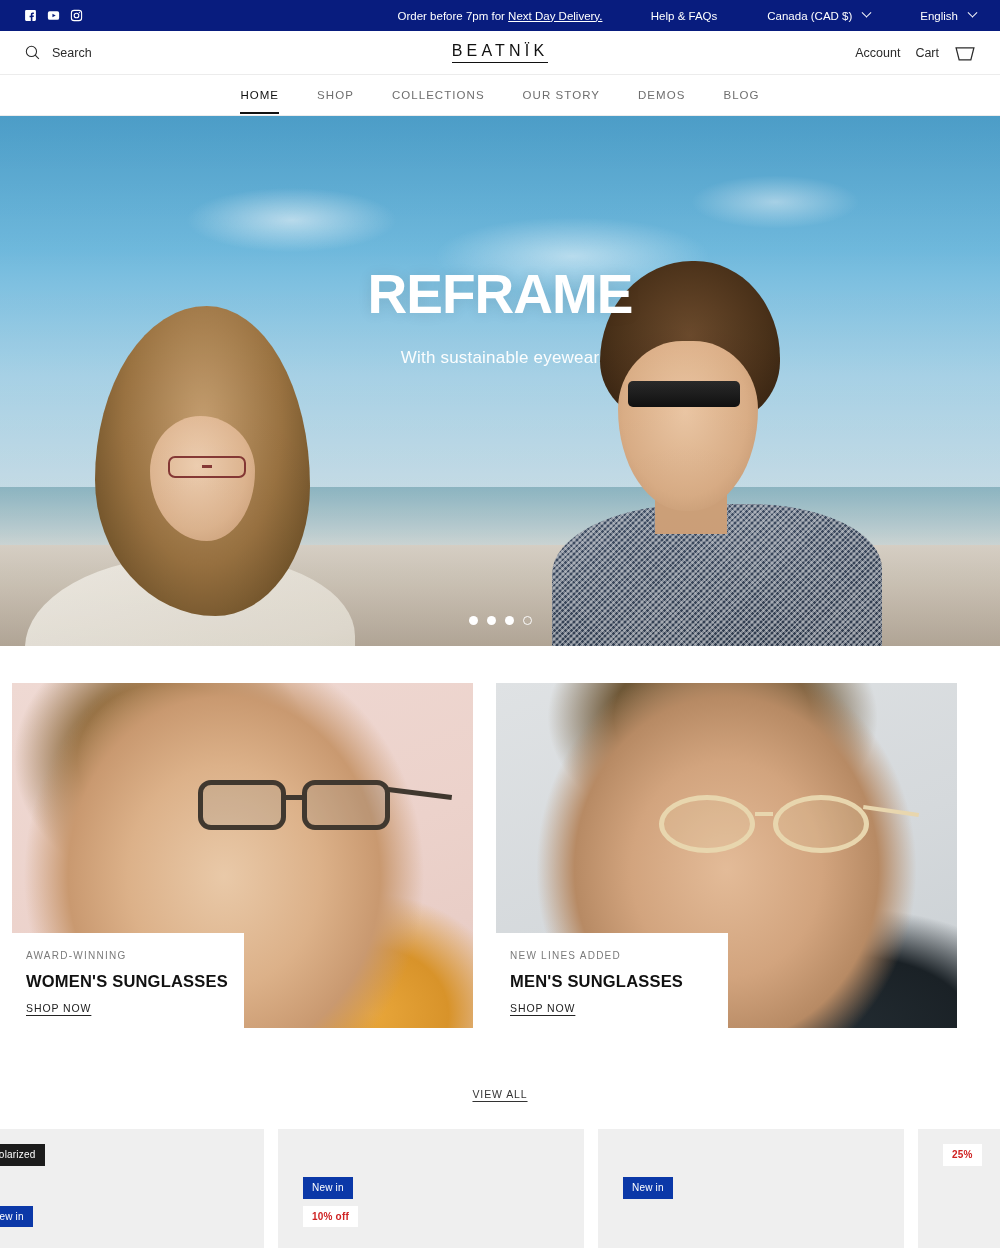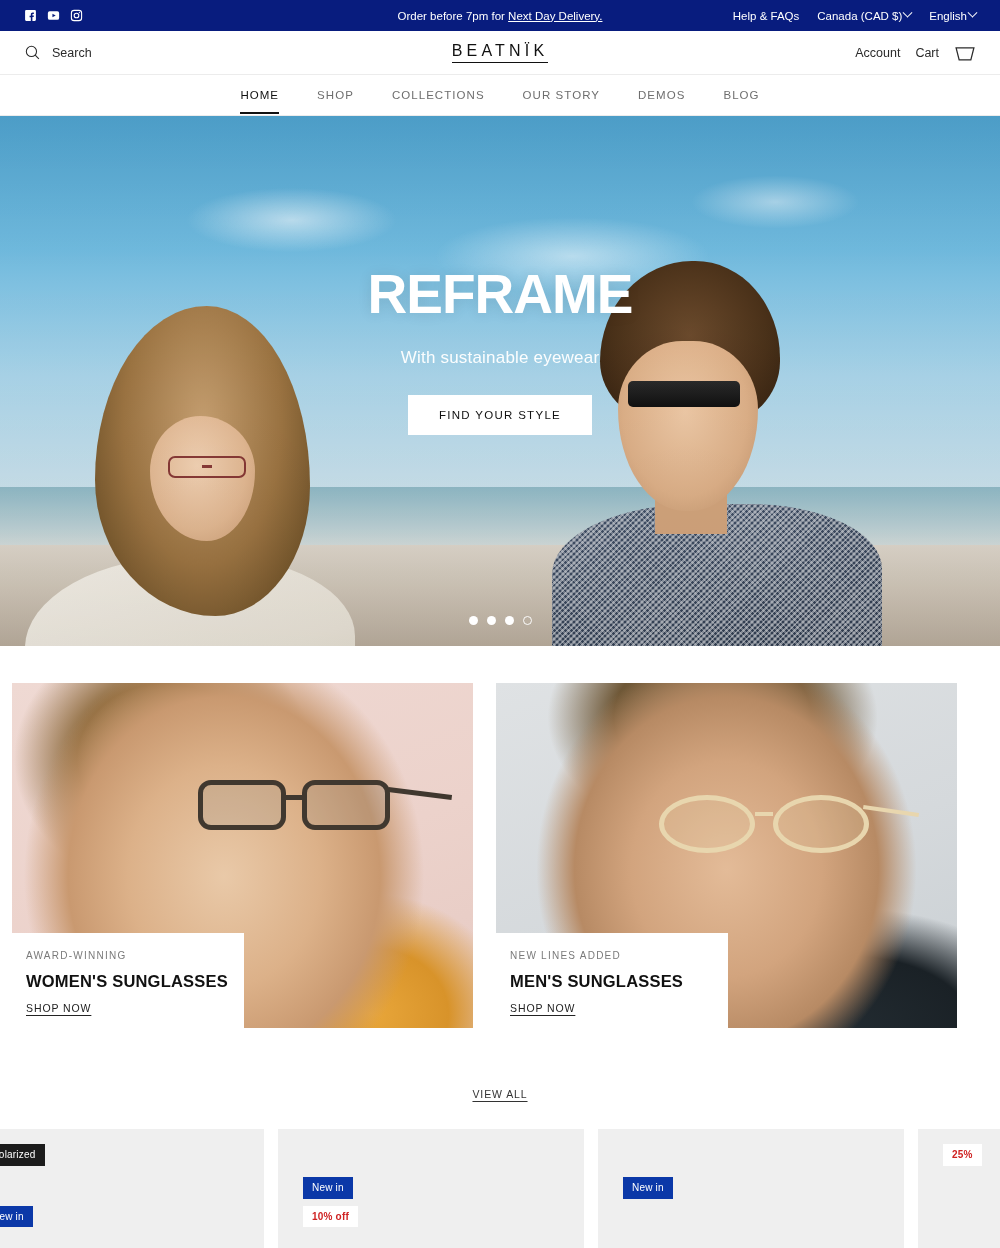--- a/index.html
+++ b/index.html
@@ -36,21 +36,21 @@
     pointer-events:none;
   }
   .announce-center span { pointer-events:auto; }
   .announce-link { text-decoration:underline; color:#fff; }
   .announce-right {
     margin-left:auto;
     display:flex; align-items:center; gap:18px;
     font-size:11.5px;
     position:relative; z-index:2;
   }
-  .sel { display:flex; align-items:center; gap:2px; cursor:pointer; }
+  .sel { display:flex; align-items:center; gap:11px; cursor:pointer;margin-left:32px; }
   .caret {
     display:inline-block; width:7px; height:7px;
     border-right:1.2px solid #fff; border-bottom:1.2px solid #fff;
     transform:rotate(45deg) translate(-2px,-2px);
   }
 
   
   .header {
     height:44px;
     display:flex; align-items:center;
@@ -456,21 +456,20 @@
     <div class="fig-m-sun"></div>
 
     <div class="hero-vignette"></div>
   </div>
 
   <div class="hero-content">
     <h1 class="hero-h1">
       <span>REFRAME</span><br>
     </h1>
     <div class="hero-sub">With sustainable eyewear</div>
-    <button class="hero-btn">FIND YOUR STYLE</button>
   </div>
 
   <div class="hero-dots">
     <span class="dot"></span>
     <span class="dot"></span>
     <span class="dot"></span>
     <span class="dot ring"></span>
   </div>
 </section>
 

